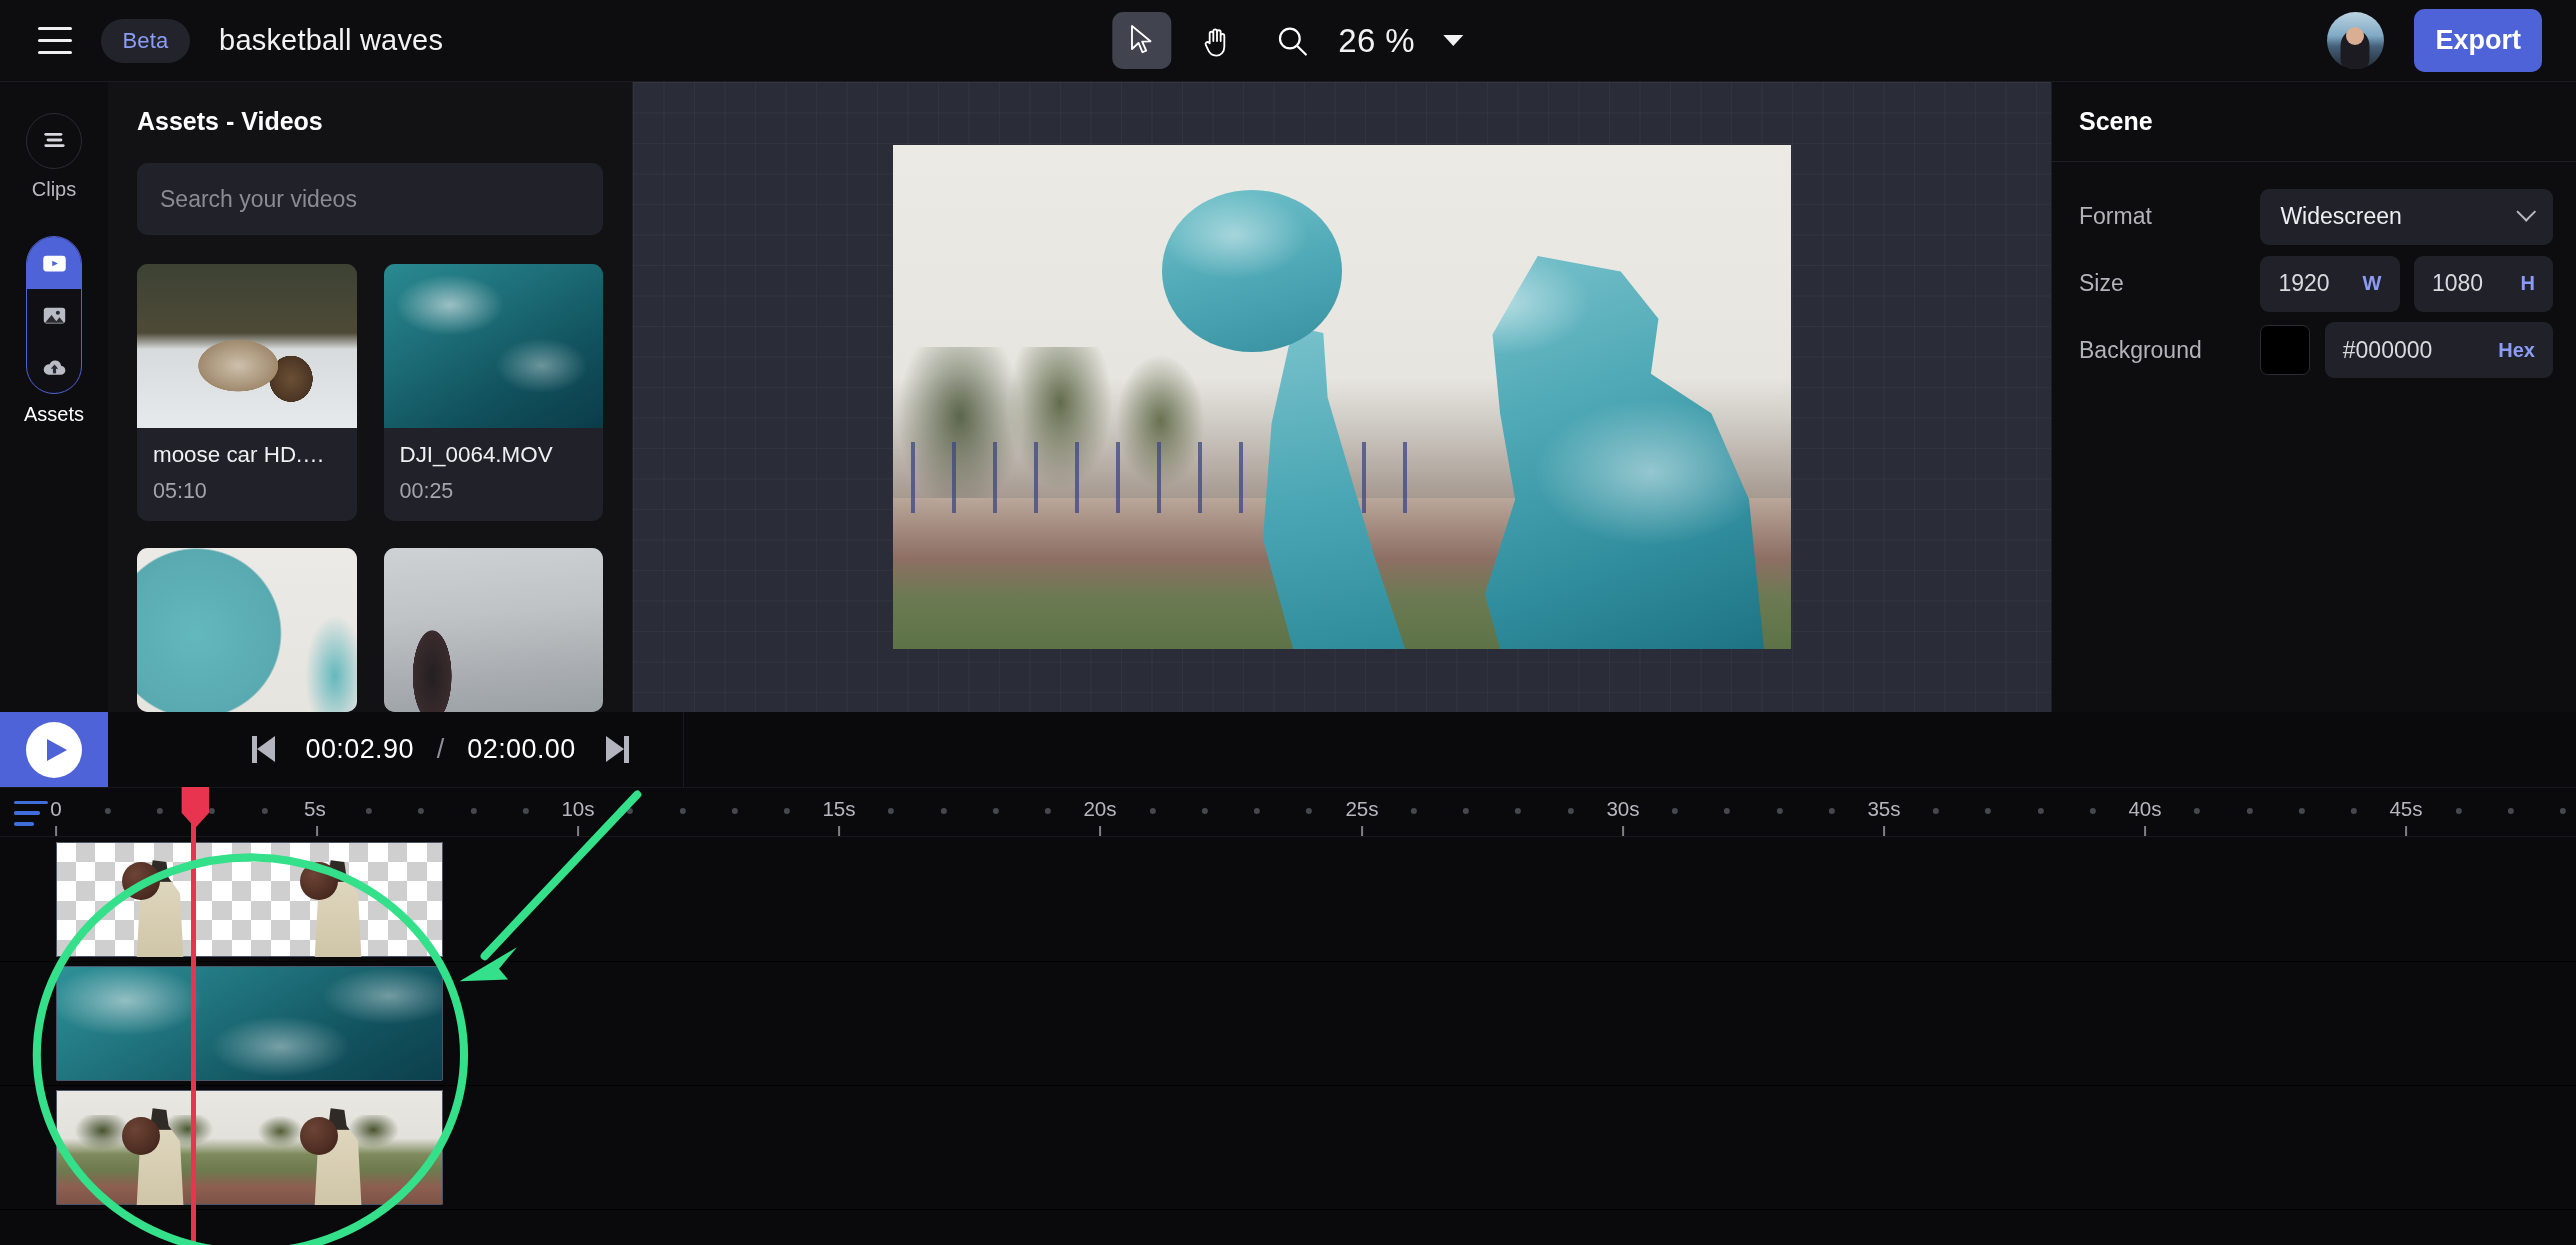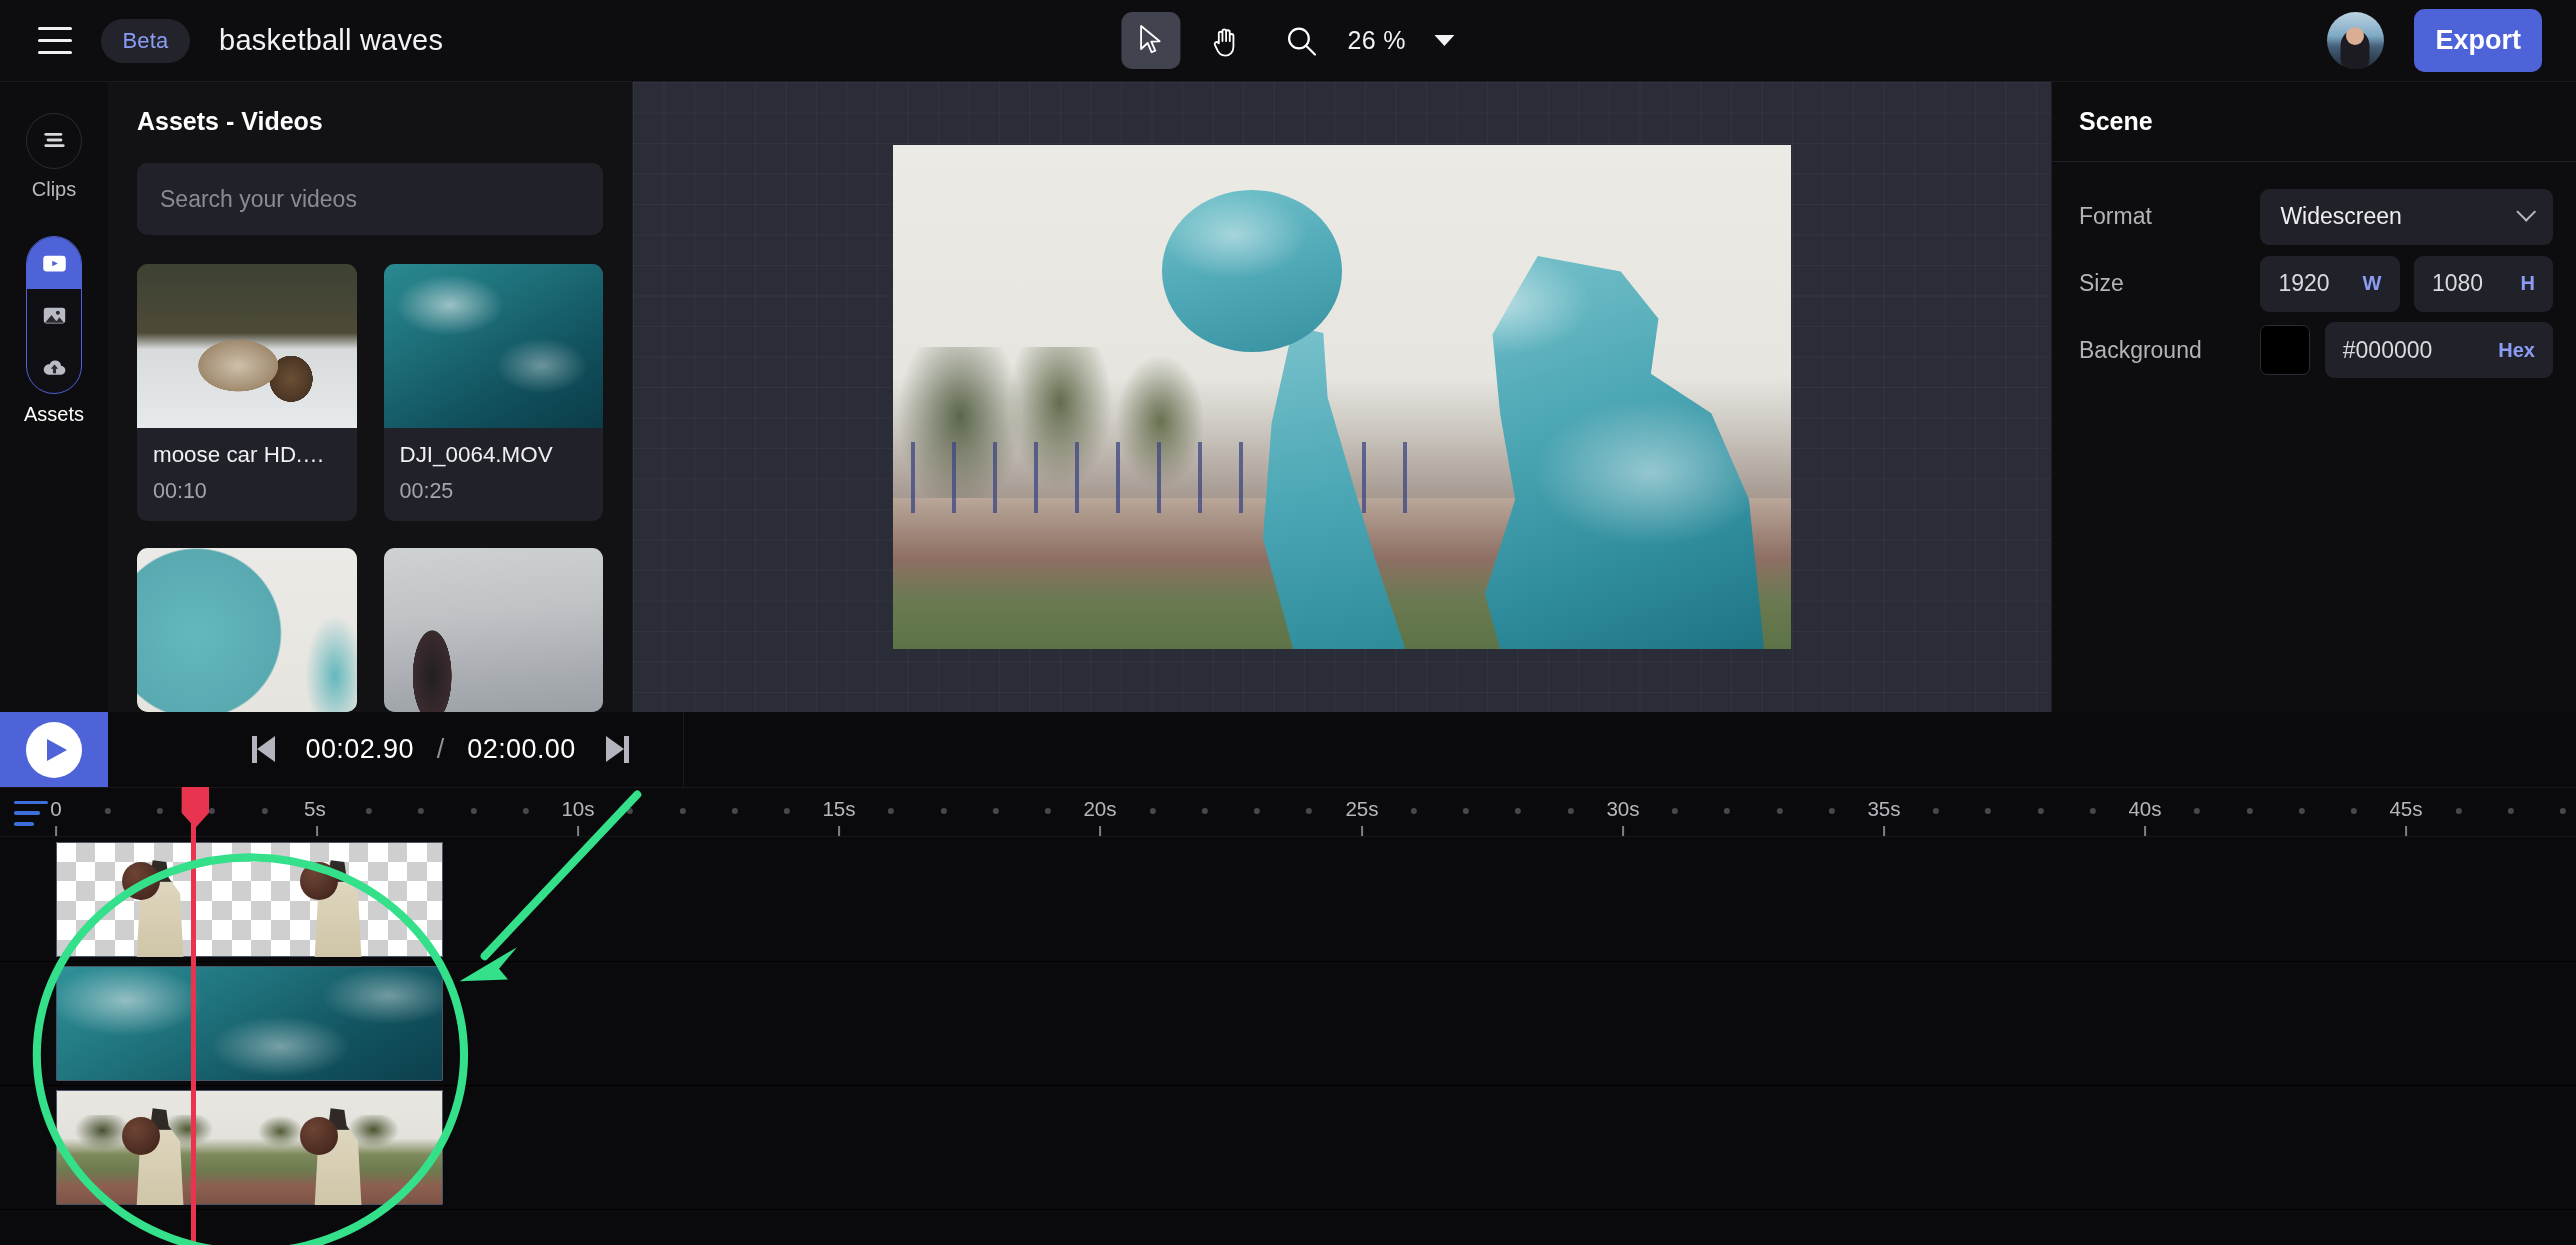--- a/index.html
+++ b/index.html
@@ -37,21 +37,21 @@
   .center-tools {
     position: absolute; left: 50%; transform: translateX(-50%);
     display: flex; align-items: center; gap: 16px;
   }
   .tool-btn {
     width: 59px; height: 57px; border-radius: 10.8px;
     display: flex; align-items: center; justify-content: center;
     cursor: pointer;
   }
   .tool-btn.active { background: #41444f; }
-  .zoom-val { font-size: 25px; color: #f2f2f4; margin-left: 1px; letter-spacing: 0.4px; }
+  .zoom-val { font-size: 33px; color: #f2f2f4; margin-left: 1px; letter-spacing: 0.4px; }
   .caret-down {
     width: 0; height: 0; margin-left: 12.6px;
     border-left: 10px solid transparent; border-right: 10px solid transparent;
     border-top: 11.7px solid #f2f2f4; cursor: pointer;
   }
 
   .topbar-right { margin-left: auto; display: flex; align-items: center; gap: 30.5px; margin-right: 34px; }
   .avatar {
     width: 57px; height: 57px; border-radius: 50%;
     background: linear-gradient(180deg,#bcd3e2 0%, #7fa9c4 42%, #45607a 60%, #232a33 100%);
@@ -391,21 +391,21 @@
     <div class="assets">
       <div class="assets-title">Assets - Videos</div>
       <div class="search-wrap">
         <input class="search-box" placeholder="Search your videos" style="">
       </div>
       <div class="asset-grid">
         <div class="asset-card">
           <div class="asset-thumb th-moose"></div>
           <div class="asset-meta">
             <div class="asset-name">moose car HD.mp4</div>
-            <div class="asset-dur">00:10</div>
+            <div class="asset-dur">05:10</div>
           </div>
         </div>
         <div class="asset-card">
           <div class="asset-thumb th-wave"></div>
           <div class="asset-meta">
             <div class="asset-name">DJI_0064.MOV</div>
             <div class="asset-dur">00:25</div>
           </div>
         </div>
         <div class="asset-card">

